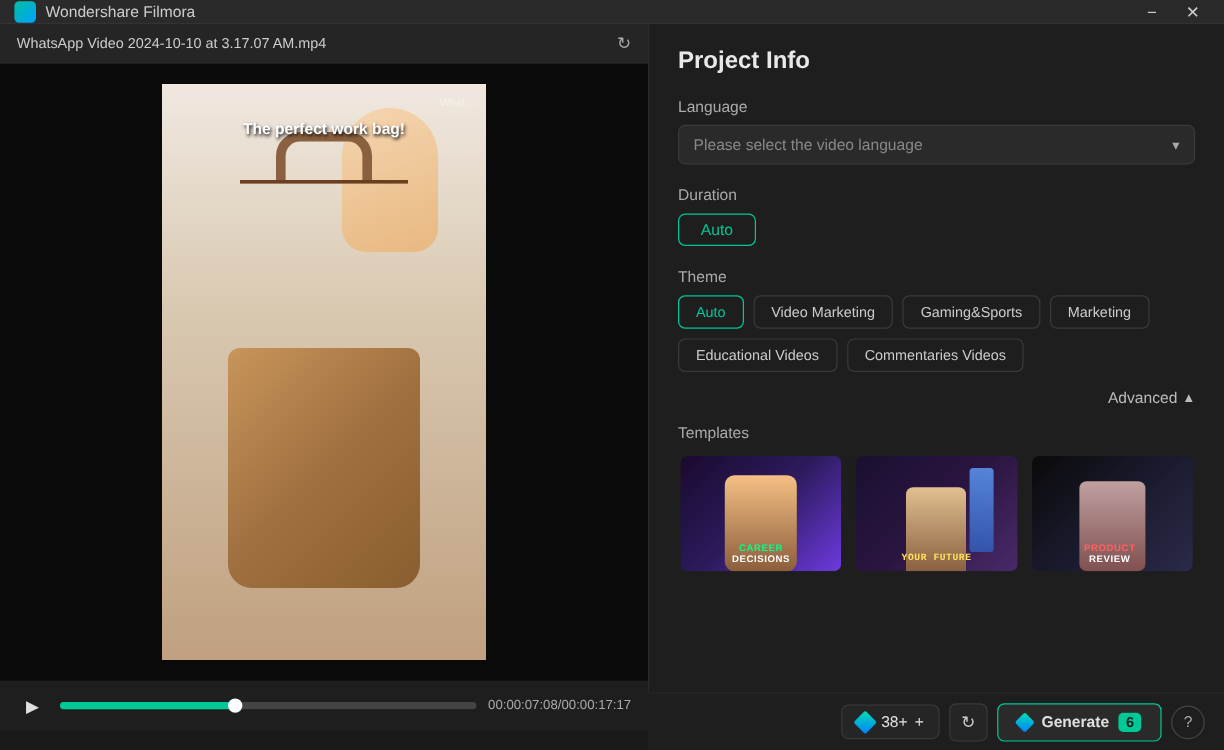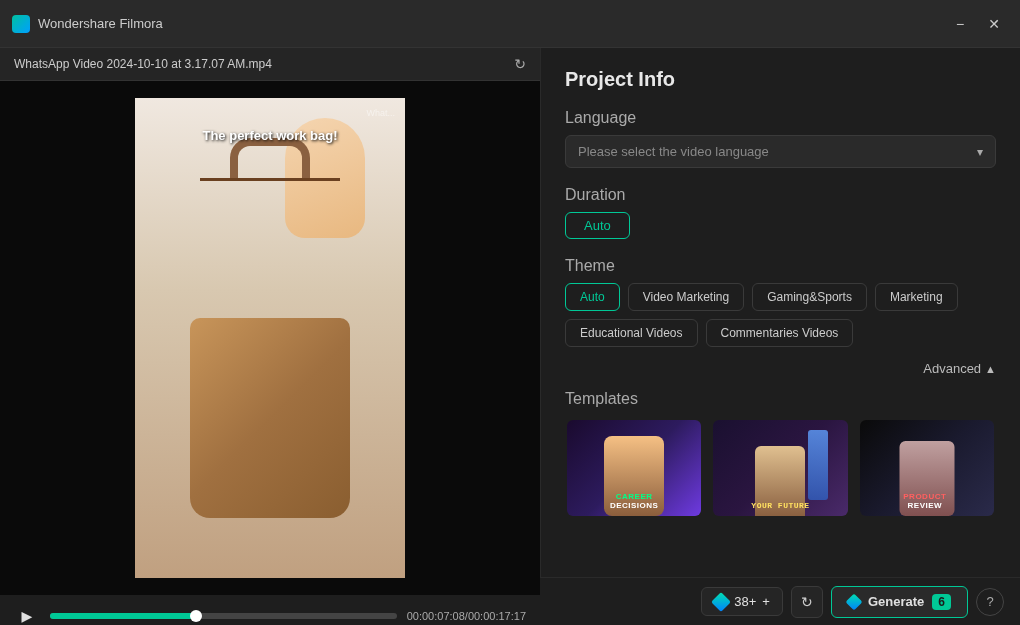--- a/index.html
+++ b/index.html
@@ -12,21 +12,21 @@
       overflow: hidden;
       user-select: none;
     }
 
     
     #titlebar {
       display: flex;
       align-items: center;
       justify-content: space-between;
       background: #2a2a2a;
-      height: 48px;
+      height: 20px;
       padding: 0 12px;
       border-bottom: 1px solid #333;
     }
     #titlebar-left {
       display: flex;
       align-items: center;
       gap: 8px;
       font-size: 13px;
       color: #ccc;
     }
@@ -232,21 +232,21 @@
     }
 
     #project-info-title {
       font-size: 20px;
       font-weight: 600;
       color: #e8e8e8;
       margin-bottom: 18px;
     }
 
     .section-label {
-      font-size: 16px;
+      font-size: 13px;
       color: #aaa;
       margin-bottom: 8px;
     }
 
     
     #language-dropdown {
       width: 100%;
       background: #2a2a2a;
       border: 1px solid #3a3a3a;
       color: #888;

